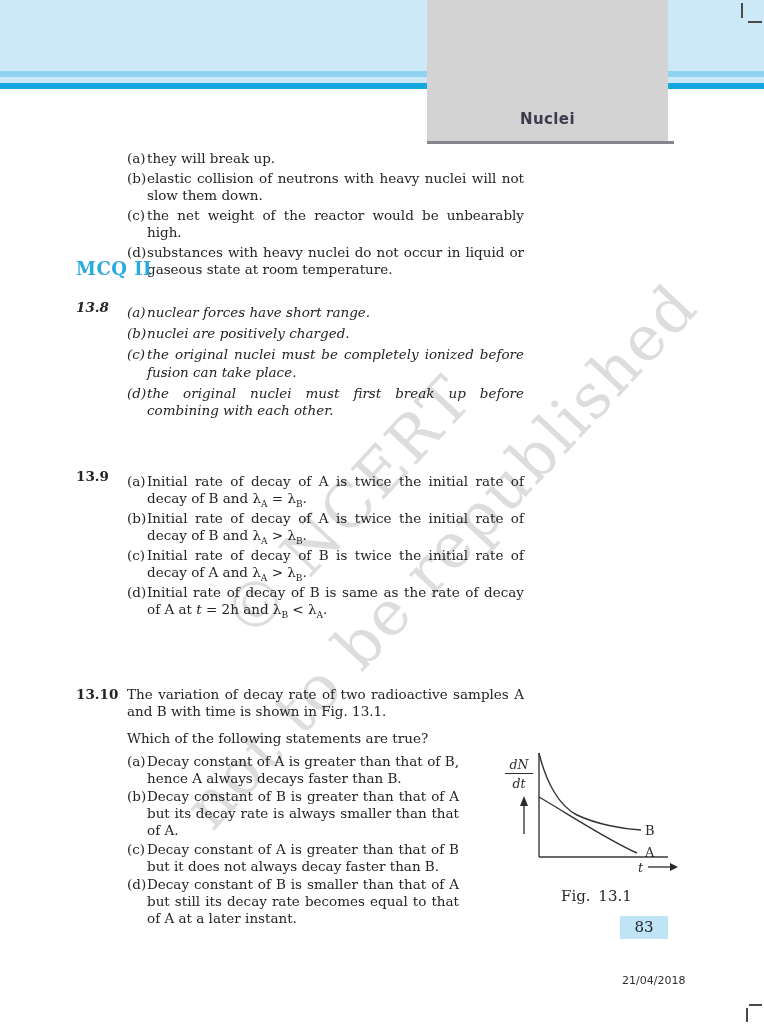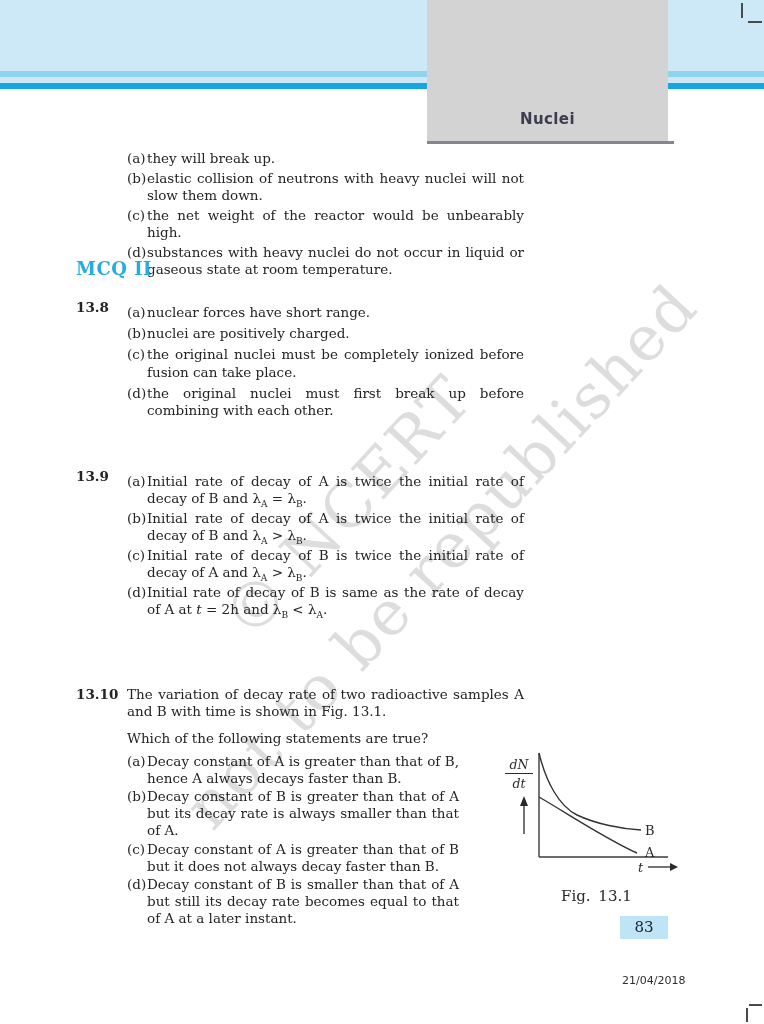--- a/index.html
+++ b/index.html
@@ -97,21 +97,21 @@
       <span class="tx">the net weight of the reactor would be unbearably high.</span>
     </div>
     <div class="opt">
       <span class="lt">(d)</span>
       <span class="tx">substances with heavy nuclei do not occur in liquid or gaseous state at room temperature.</span>
     </div>
   </div>
 
   <div class="mcq-heading">MCQ II</div>
 
-  <div class="content-block" style="left:127px; top:299px; width:397px;">
+  <div class="content-block" style="left:127px; top:299px; width:397px;font-style:italic;">
     <span class="q-number">13.8</span>
     <div class="opts m4">
       <div class="opt">
         <span class="lt">(a)</span>
         <span class="tx">nuclear forces have short range.</span>
       </div>
       <div class="opt">
         <span class="lt">(b)</span>
         <span class="tx">nuclei are positively charged.</span>
       </div>

